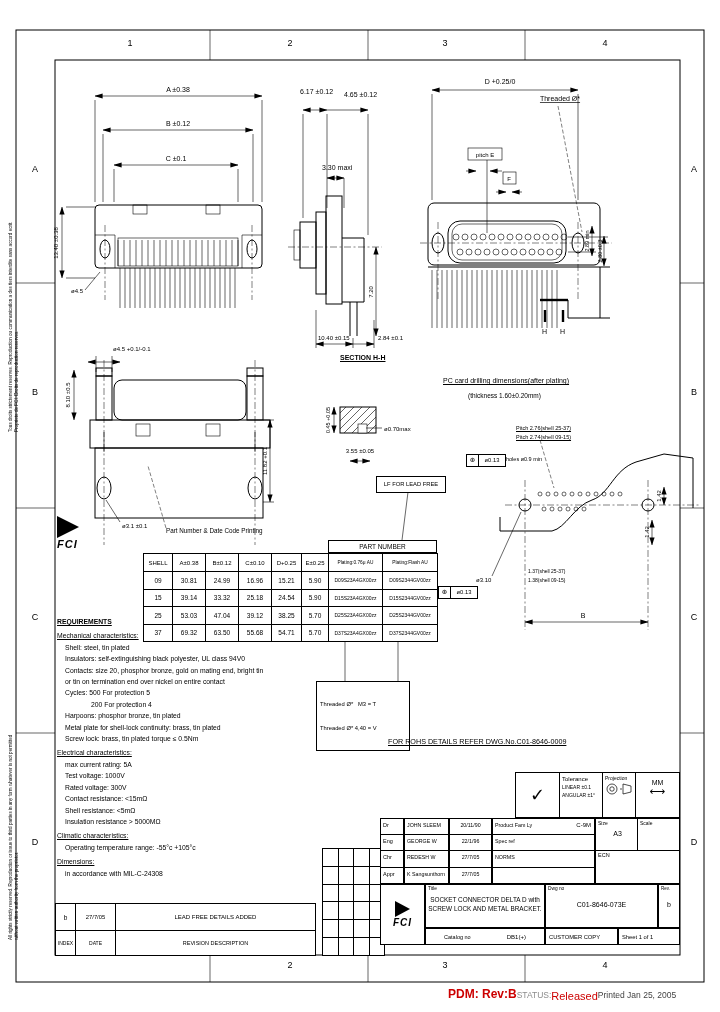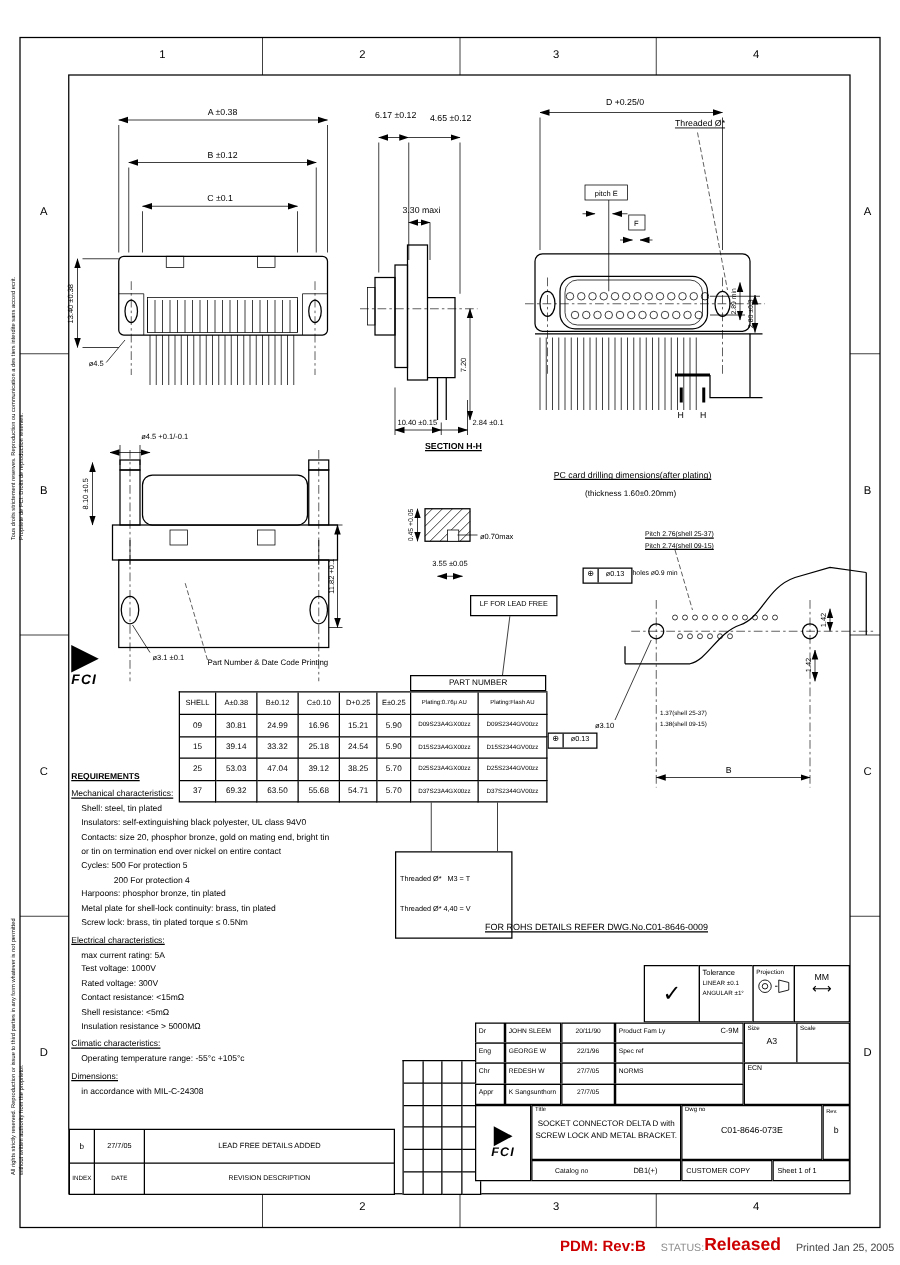--- a/index.html
+++ b/index.html
@@ -489,22 +489,22 @@
       <div style="font-size:7px;margin-top:10px">b</div>
     </div>
     <div class="cell" style="left:45px;top:156px;width:120px;height:17px;display:flex;align-items:center;justify-content:space-around;font-size:5.5px">
       <span>Catalog no</span>
       <span style="font-size:6px">DB1(+)</span>
     </div>
     <div class="cell" style="left:165px;top:156px;width:73px;height:17px;display:flex;align-items:center;padding-left:3px;font-size:5.8px">CUSTOMER COPY</div>
     <div class="cell" style="left:238px;top:156px;width:62px;height:17px;display:flex;align-items:center;padding-left:3px;font-size:5.8px">Sheet 1 of 1</div>
   </div>
 
-  <div class="abs" style="left:448px;top:987px;display:flex;gap:12px;align-items:baseline">
+  <div class="abs" style="left:448px;top:987px;display:flex;align-items:baseline">
     <span style="color:#cc0000;font-weight:bold;font-size:12px">PDM: Rev:B</span>
-    <span style="display:flex;align-items:flex-end">
+    <span style="display:flex;align-items:flex-start">
       <span style="color:#8c8c8c;font-size:8.5px">STATUS:</span>
-      <span style="color:#cc0000;font-weight:bold;font-size:14px">Released</span>
+      <span style="color:#cc0000;font-weight:normal;font-size:11px">Released</span>
     </span>
     <span style="color:#444;font-size:8.5px">Printed Jan 25, 2005</span>
   </div>
 
 </div>
 
 </body></html>

